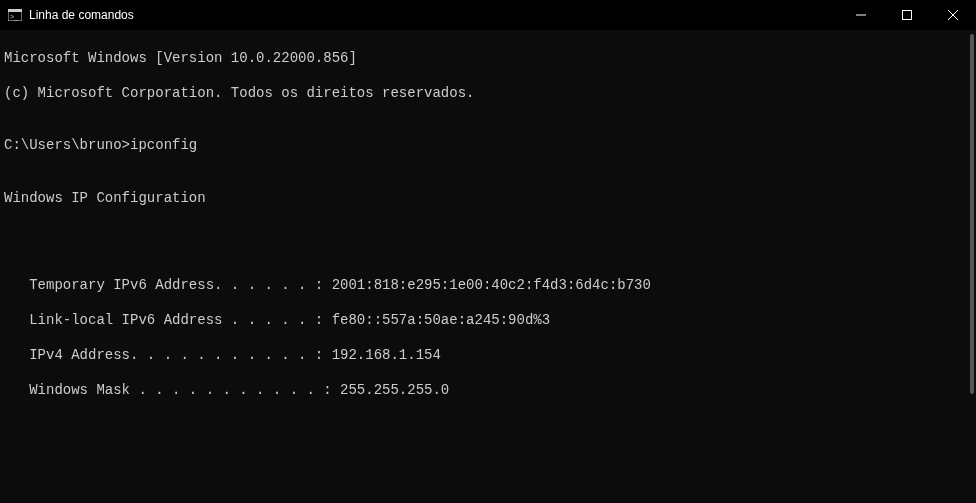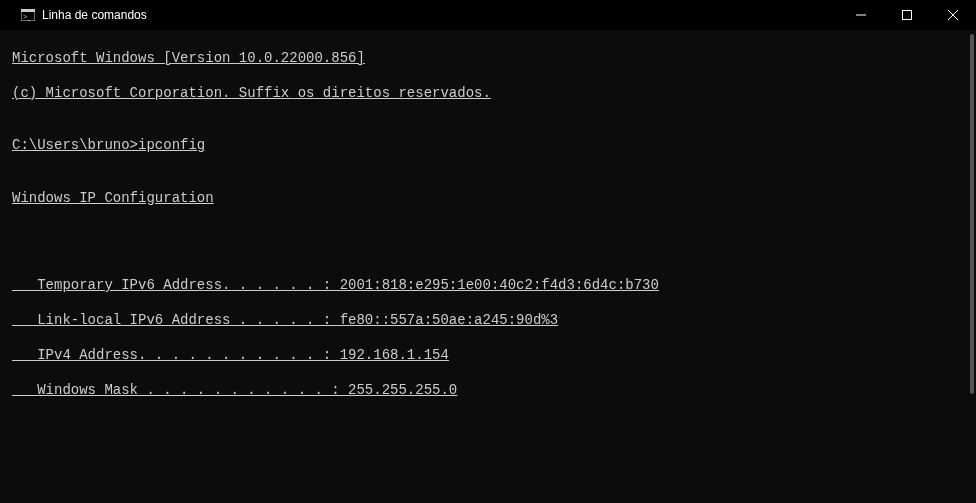--- a/index.html
+++ b/index.html
@@ -11,21 +11,21 @@
       height: 503px;
       overflow: hidden;
       font-size: 14px;
     }
     .titlebar {
       height: 30px;
       background: #000000;
       display: flex;
       align-items: center;
       justify-content: space-between;
-      padding-left: 20px;
+      padding-left: 7px;
       color: #ffffff;
       font-family: 'Segoe UI', sans-serif;
       font-size: 12px;
     }
     .titlebar-left {
       display: flex;
       align-items: center;
       gap: 6px;
     }
     .titlebar-icon {
@@ -42,27 +42,26 @@
     .titlebar-btn {
       width: 46px;
       height: 100%;
       display: flex;
       align-items: center;
       justify-content: center;
       color: #ffffff;
       cursor: pointer;
     }
     .terminal {
-      padding: 2px 12px;
+      padding: 2px 4px;
       line-height: 1.25;
       white-space: pre;
       position: relative;
       height: calc(100% - 30px);
       overflow: hidden;
-      text-decoration: underline;
     }
     .scrollbar {
       position: absolute;
       right: 2px;
       top: 4px;
       width: 4px;
       height: 360px;
       background: #555;
       border-radius: 2px;
     }
@@ -98,21 +97,21 @@
       <svg width="10" height="10" viewBox="0 0 10 10">
           <line x1="0" y1="0" x2="10" y2="10" stroke="#fff" stroke-width="1"></line>
           <line x1="10" y1="0" x2="0" y2="10" stroke="#fff" stroke-width="1"></line>
         </svg>
     </div>
   </div>
 </div>
 
 <div class="terminal">
 <span class="line">Microsoft Windows [Version 10.0.22000.856]</span>
-<span class="line">(c) Microsoft Corporation. Suffix os direitos reservados.</span>
+<span class="line">(c) Microsoft Corporation. Todos os direitos reservados.</span>
 <span class="line"></span>
 <span class="line">C:\Users\bruno&gt;ipconfig</span>
 <span class="line"></span>
 <span class="line">Windows IP Configuration</span>
 <span class="line"></span>
 <span class="line"></span>
 <span class="line"></span>
 <span class="line">   Temporary IPv6 Address. . . . . . : 2001:818:e295:1e00:40c2:f4d3:6d4c:b730</span>
 <span class="line">   Link-local IPv6 Address . . . . . : fe80::557a:50ae:a245:90d%3</span>
 <span class="line">   IPv4 Address. . . . . . . . . . . : 192.168.1.154</span>

